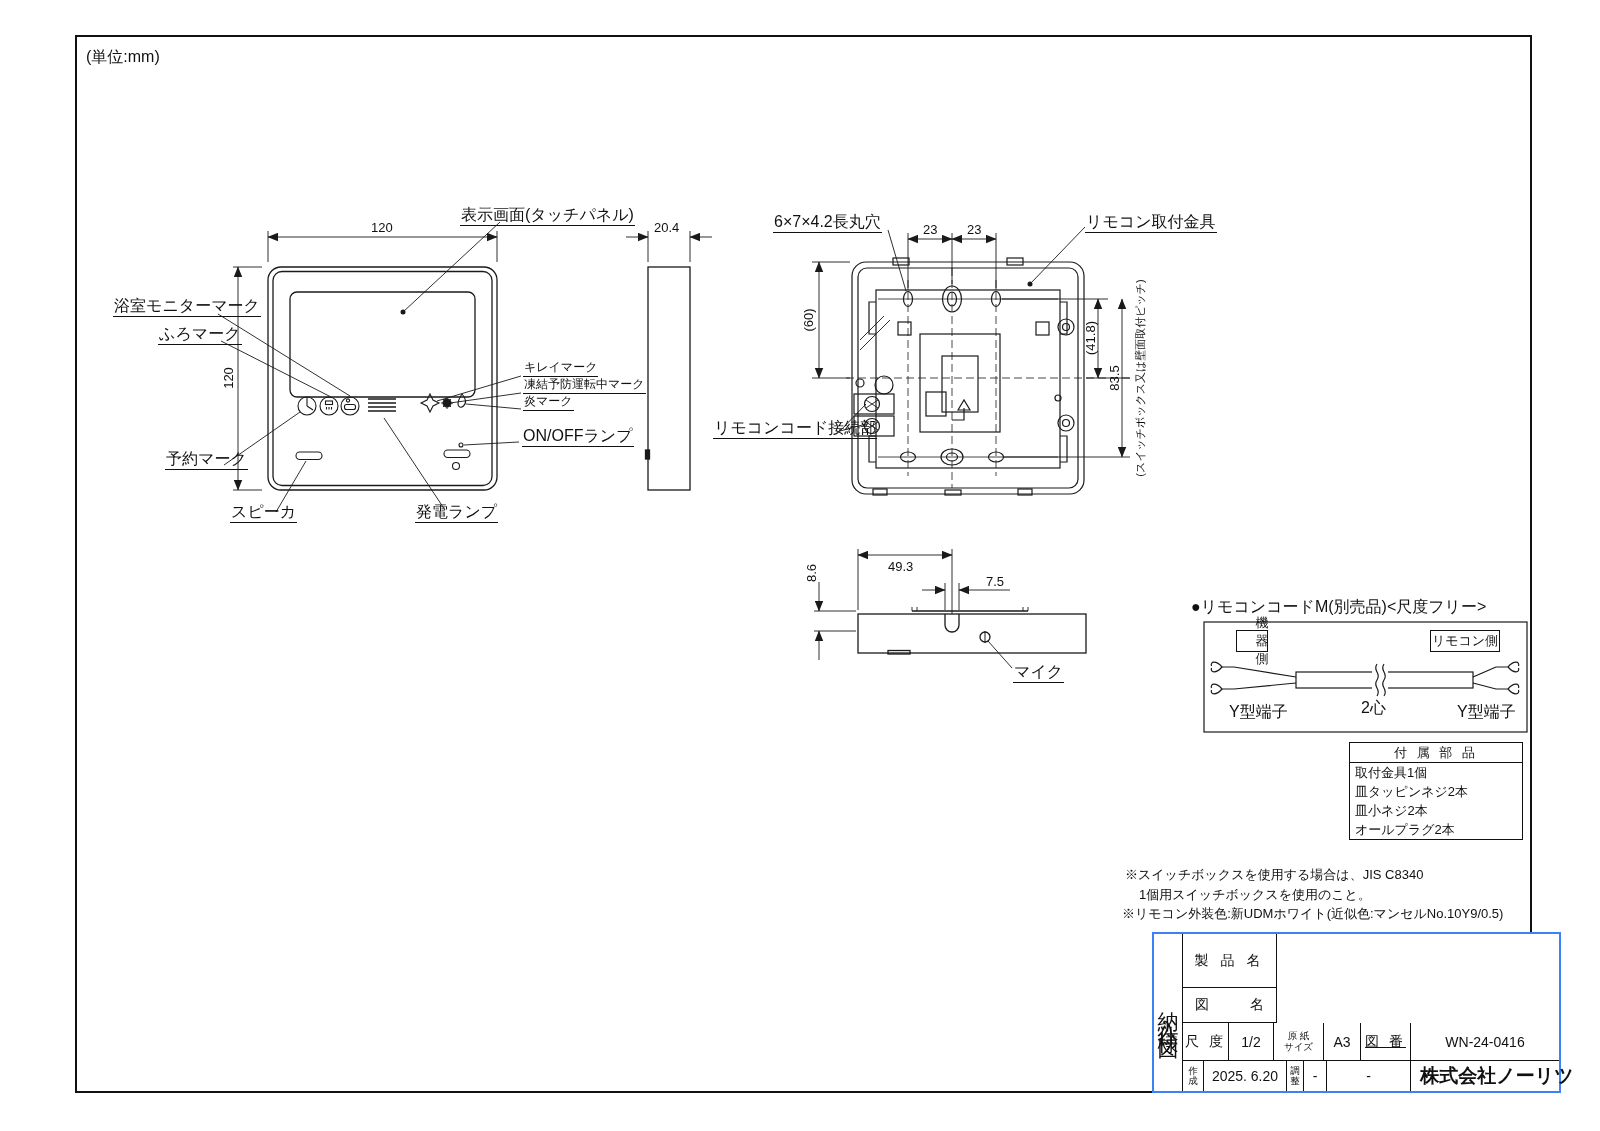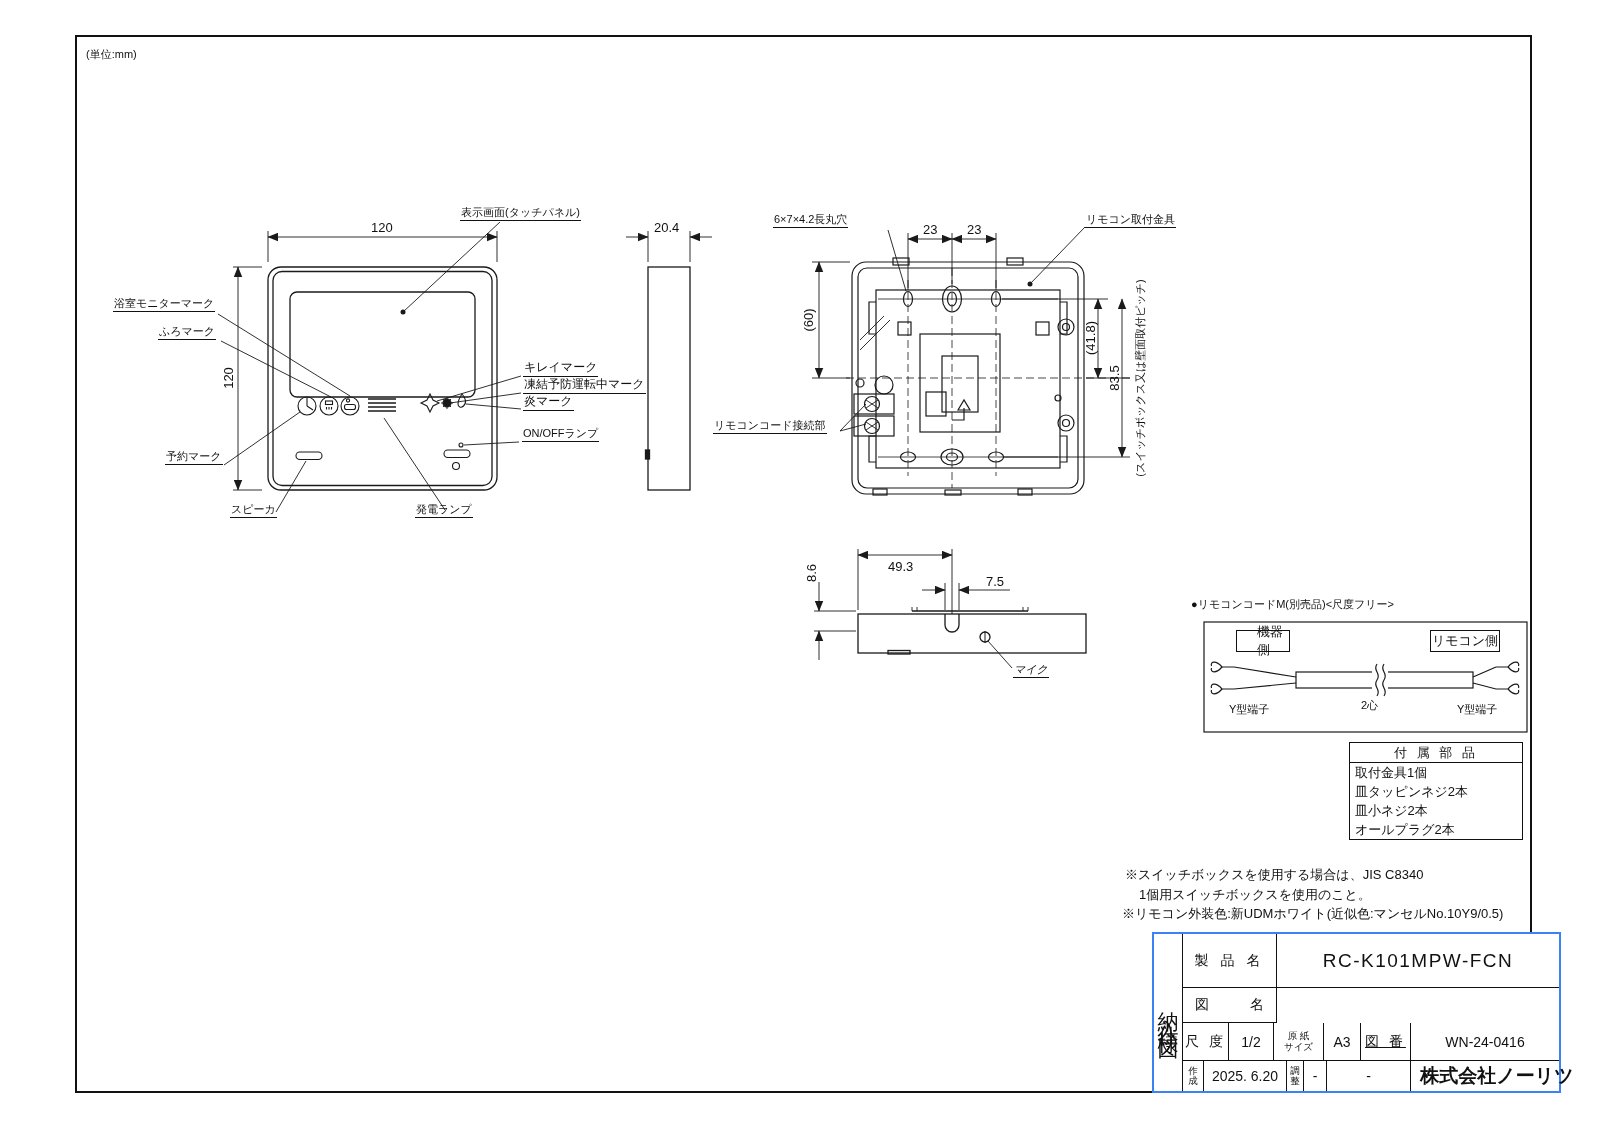--- a/index.html
+++ b/index.html
@@ -1,21 +1,21 @@
 <!DOCTYPE html>
 <html><head>
 <meta charset="utf-8">
 <style>
   html,body{margin:0;padding:0;background:#fff;}
   .page{position:relative;width:1600px;height:1131px;background:#fff;overflow:hidden;
         font-family:"Liberation Sans",sans-serif;color:#111;}
   .frame{position:absolute;left:75px;top:35px;width:1457px;height:1058px;
          border:2px solid #111;box-sizing:border-box;}
   svg{position:absolute;left:0;top:0;}
-  .lbl{position:absolute;font-size:11px;line-height:1.15;white-space:nowrap;
+  .lbl{position:absolute;font-size:16px;line-height:1.15;white-space:nowrap;
        border-bottom:1px solid #111;padding:0 1px 1px 1px;}
   .nol{border-bottom:none;}
   .sm{font-size:12px;}
   .dim{position:absolute;font-size:13px;line-height:1;white-space:nowrap;}
   .rot{transform:translate(-50%,-50%) rotate(-90deg);transform-origin:center;}
   .cbox{position:absolute;border:1.5px solid #111;box-sizing:border-box;
         display:flex;align-items:center;justify-content:center;font-size:13px;background:#fff;}
   
   .acc{position:absolute;left:1349px;top:742px;width:174px;border:1.5px solid #111;
        box-sizing:border-box;font-size:13px;background:#fff;}
@@ -211,24 +211,24 @@
   <div class="dim rot" style="left:1090px;top:338px;">(41.8)</div>
   <div class="dim rot" style="left:1114px;top:378px;">83.5</div>
   <div class="dim rot" style="left:1140px;top:378px;font-size:11px;">(スイッチボックス又は壁面取付ピッチ)</div>
   <div class="dim" style="left:888px;top:540px;margin-top:20px;">49.3</div>
   <div class="dim" style="left:986px;top:575px;">7.5</div>
   <div class="dim rot" style="left:811px;top:573px;">8.6</div>
 
   <div class="lbl" style="left:773px;top:213px;">6×7×4.2長丸穴</div>
   <div class="lbl" style="left:1085px;top:213px;">リモコン取付金具</div>
   <div class="lbl" style="left:713px;top:419px;">リモコンコード接続部</div>
-  <div class="lbl" style="left:1013px;top:663px;font-style:italic;">マイク</div>
+  <div class="lbl" style="left:1013px;top:663px;">マイク</div>
 
   <div class="lbl nol" style="left:1190px;top:598px;">●リモコンコードM(別売品)&lt;尺度フリー&gt;</div>
-  <div class="cbox" style="left:1236px;top:630px;width:54px;height:22px;padding-left:20px;">機器側</div>
+  <div class="cbox" style="left:1236px;top:630px;width:32px;height:22px;padding-left:20px;">機器側</div>
   <div class="cbox" style="left:1430px;top:630px;width:70px;height:22px;">リモコン側</div>
   <div class="lbl nol" style="left:1228px;top:703px;">Y型端子</div>
   <div class="lbl nol" style="left:1360px;top:699px;">2心</div>
   <div class="lbl nol" style="left:1456px;top:703px;">Y型端子</div>
 
   <div class="acc">
     <div class="acc-h">付 属 部 品</div>
     <div class="acc-r">
       <span>取付金具</span>
       <span>1個</span>
@@ -250,21 +250,20 @@
   <div class="notes">
     <div style="left:1125px;top:866px;">※スイッチボックスを使用する場合は、JIS C8340</div>
     <div style="left:1139px;top:886px;">1個用スイッチボックスを使用のこと。</div>
     <div style="left:1122px;top:905px;">※リモコン外装色:新UDMホワイト(近似色:マンセルNo.10Y9/0.5)</div>
   </div>
 
   <div class="tb">
     <div class="tc br vtxt" style="left:0;top:0;width:29px;height:157px;">納入仕様図</div>
 
     <div class="tc br bb" style="left:29px;top:0;width:94px;height:54px;letter-spacing:4px;">製 品 名</div>
-    <div class="tc bb" style="left:123px;top:0;width:282px;height:54px;font-size:19px;letter-spacing:1.5px;">RC-K101MPW-FCN</div>
 
     <div class="tc br bb spread" style="left:29px;top:54px;width:94px;height:35px;">
       <span>図</span>
       <span>名</span>
     </div>
 
     <div class="tc br bb" style="left:29px;top:89px;width:46px;height:38px;letter-spacing:3px;">尺 度</div>
     <div class="tc br bb" style="left:75px;top:89px;width:45px;height:38px;">1/2</div>
     <div class="tc br bb tiny" style="left:120px;top:89px;width:50px;height:38px;">原 紙
 サイズ</div>

